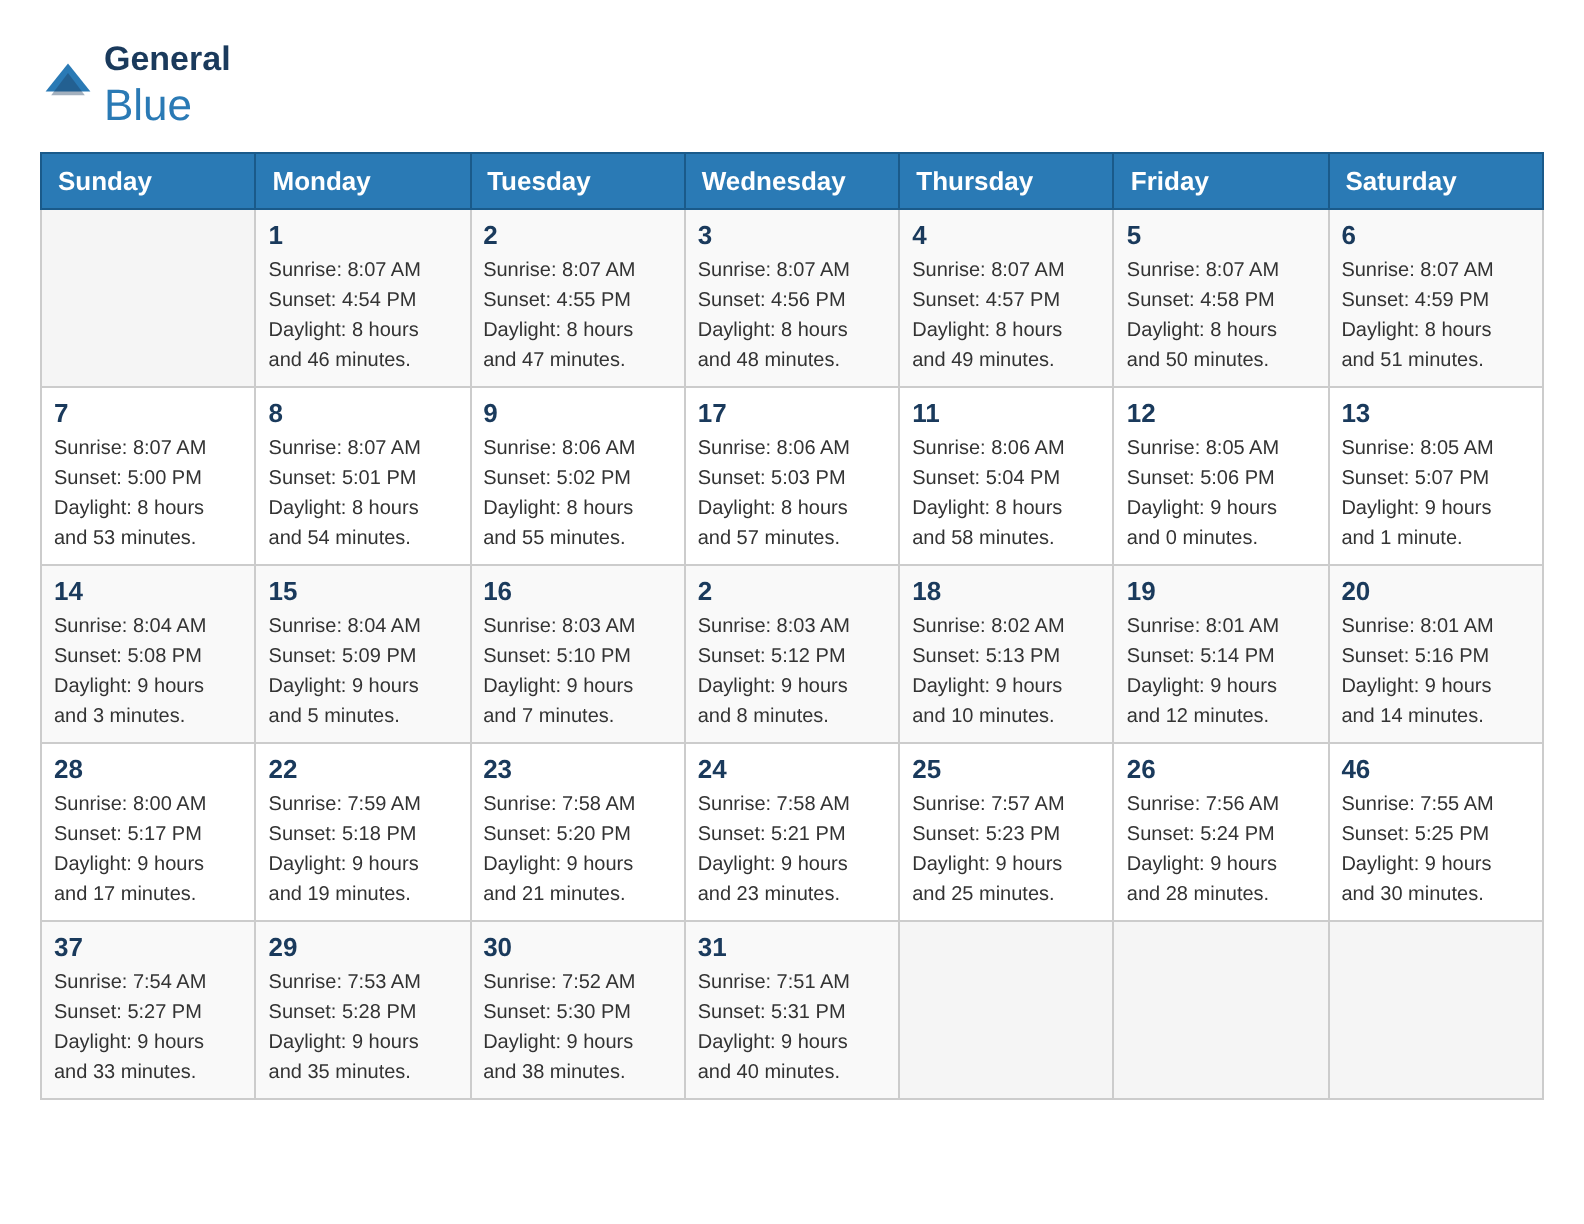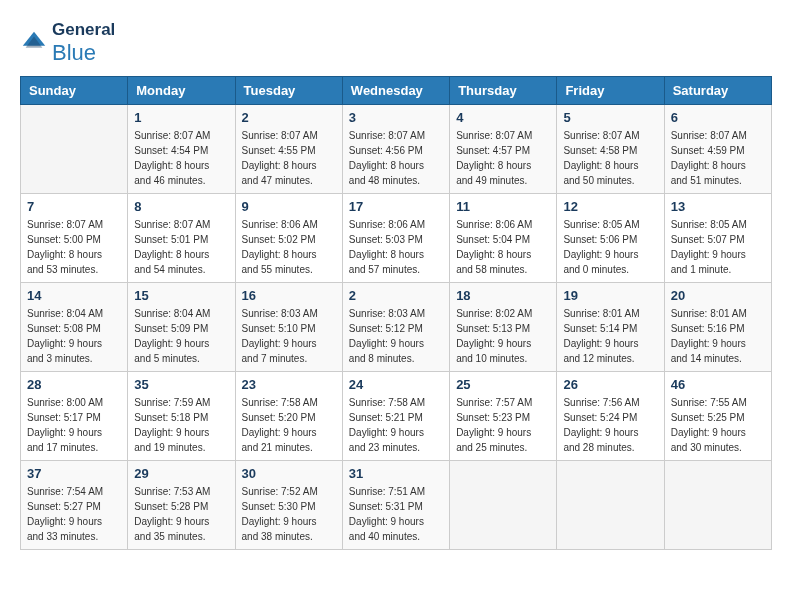--- a/index.html
+++ b/index.html
@@ -198,21 +198,21 @@
           <div class="day-number">20</div>
           <div class="day-info">Sunrise: 8:01 AM<br>Sunset: 5:16 PM<br>Daylight: 9 hours and 14 minutes.</div>
         </td>
       </tr>
       <tr>
         <td>
           <div class="day-number">28</div>
           <div class="day-info">Sunrise: 8:00 AM<br>Sunset: 5:17 PM<br>Daylight: 9 hours and 17 minutes.</div>
         </td>
         <td>
-          <div class="day-number">35</div>
+          <div class="day-number">22</div>
           <div class="day-info">Sunrise: 7:59 AM<br>Sunset: 5:18 PM<br>Daylight: 9 hours and 19 minutes.</div>
         </td>
         <td>
           <div class="day-number">23</div>
           <div class="day-info">Sunrise: 7:58 AM<br>Sunset: 5:20 PM<br>Daylight: 9 hours and 21 minutes.</div>
         </td>
         <td>
           <div class="day-number">24</div>
           <div class="day-info">Sunrise: 7:58 AM<br>Sunset: 5:21 PM<br>Daylight: 9 hours and 23 minutes.</div>
         </td>

